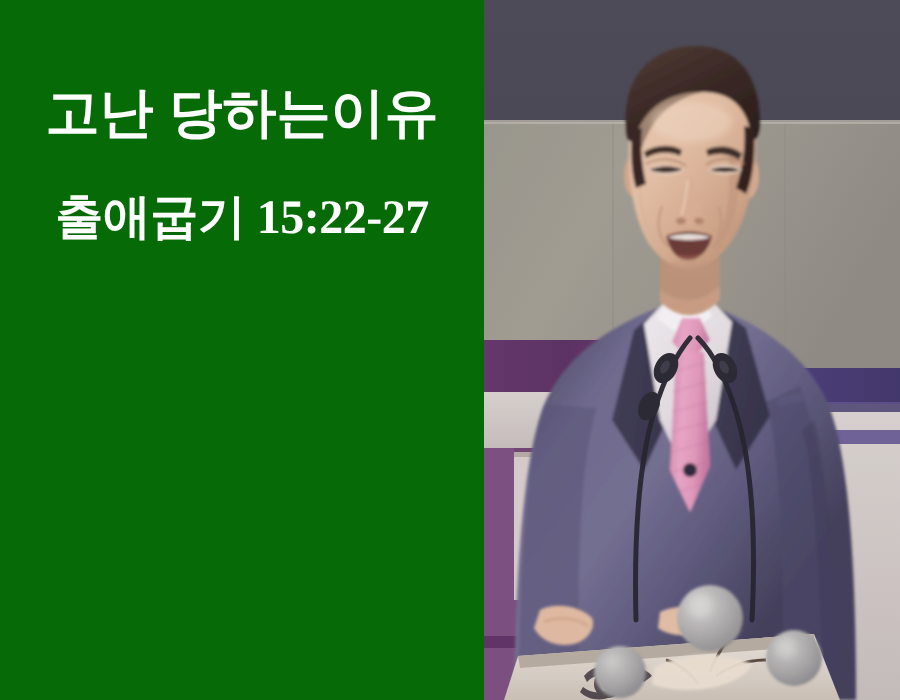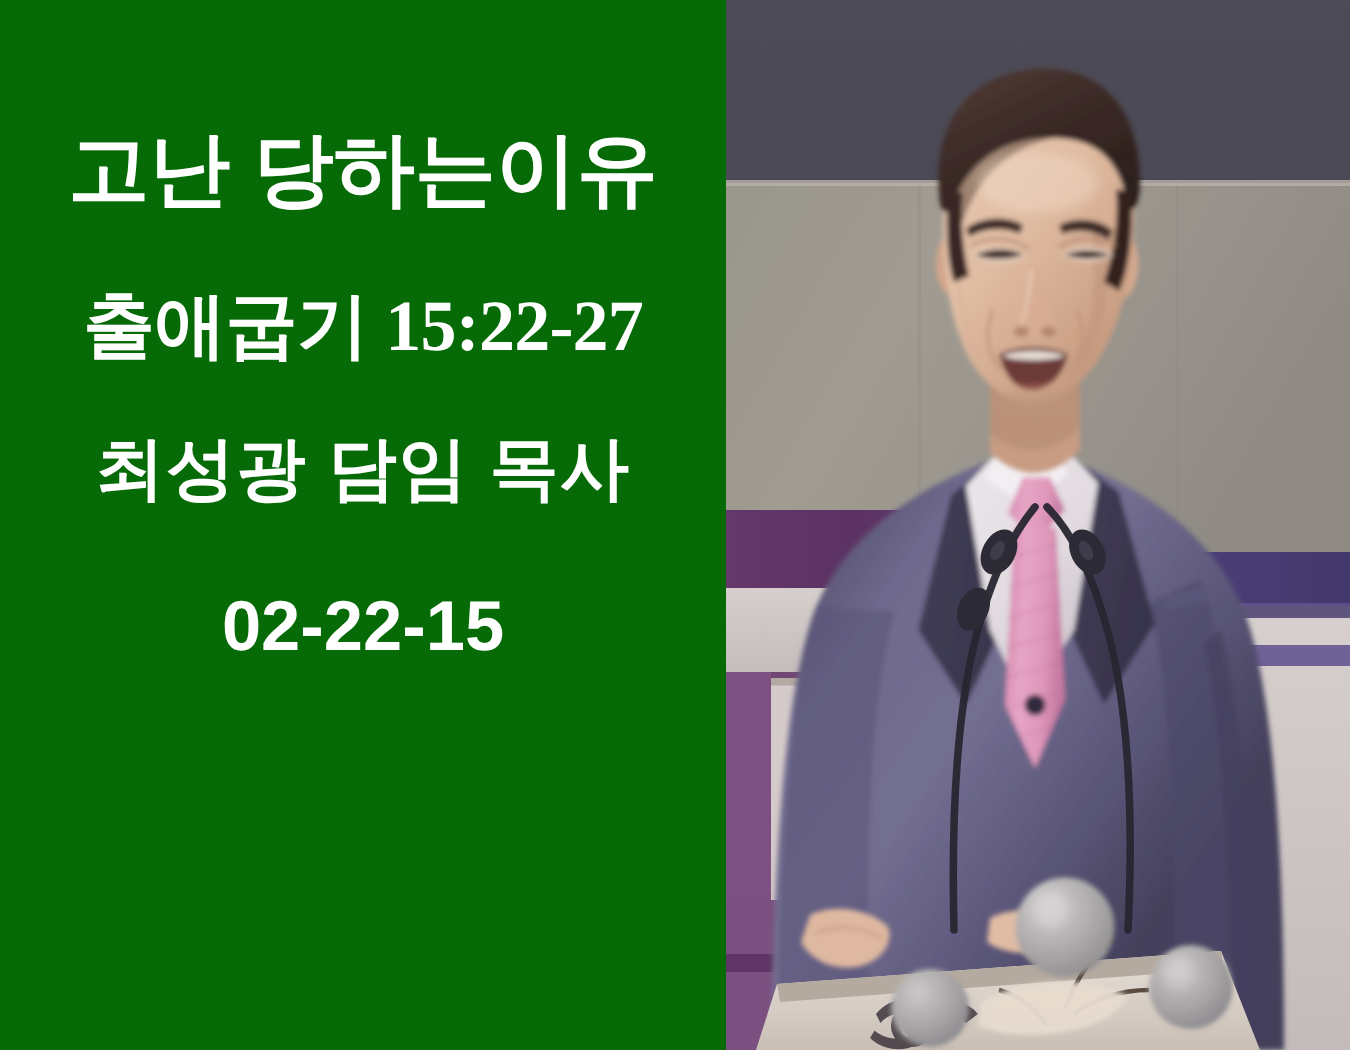--- a/index.html
+++ b/index.html
@@ -77,22 +77,20 @@
   #photo svg { display: block; width: 416px; height: 700px; }
 </style>
 </head>
 <body>
 
 <div id="card">
 
   <div id="title-panel">
     <div class="tline" id="line-title">고난 당하는이유</div>
     <div class="tline" id="line-scripture">출애굽기 15:22-27</div>
-    <div class="tline" id="line-speaker">최성광 담임 목사</div>
-    <div class="tline" id="line-date">02-22-15</div>
   </div>
 
   <div id="photo">
     <svg viewBox="0 0 416 700" preserveAspectRatio="none">
       <defs>
         <linearGradient id="gWallTop" x1="0" y1="0" x2="0" y2="1">
           <stop offset="0%" stop-color="#4a4a53"></stop>
           <stop offset="70%" stop-color="#45454e"></stop>
           <stop offset="100%" stop-color="#3f3f48"></stop>
         </linearGradient>

